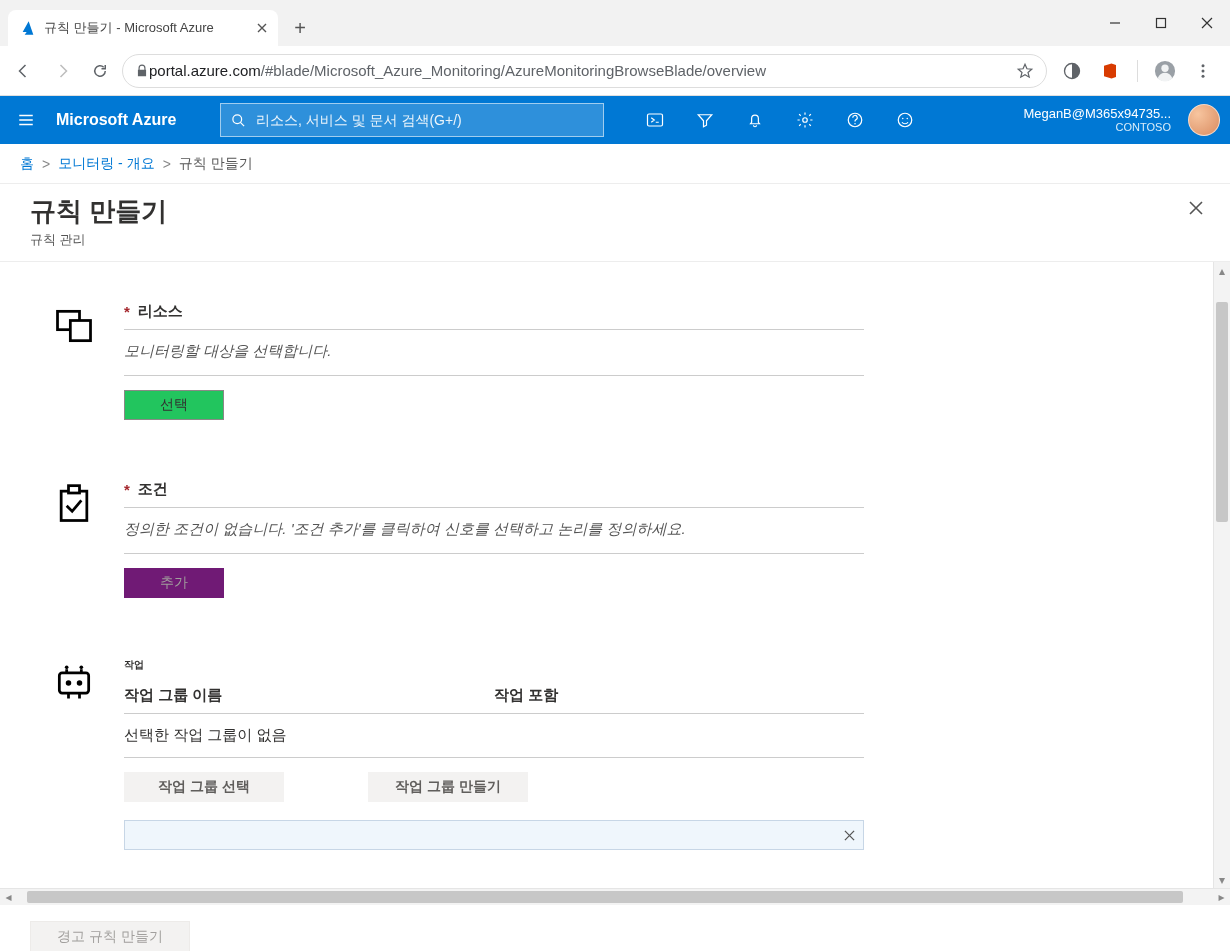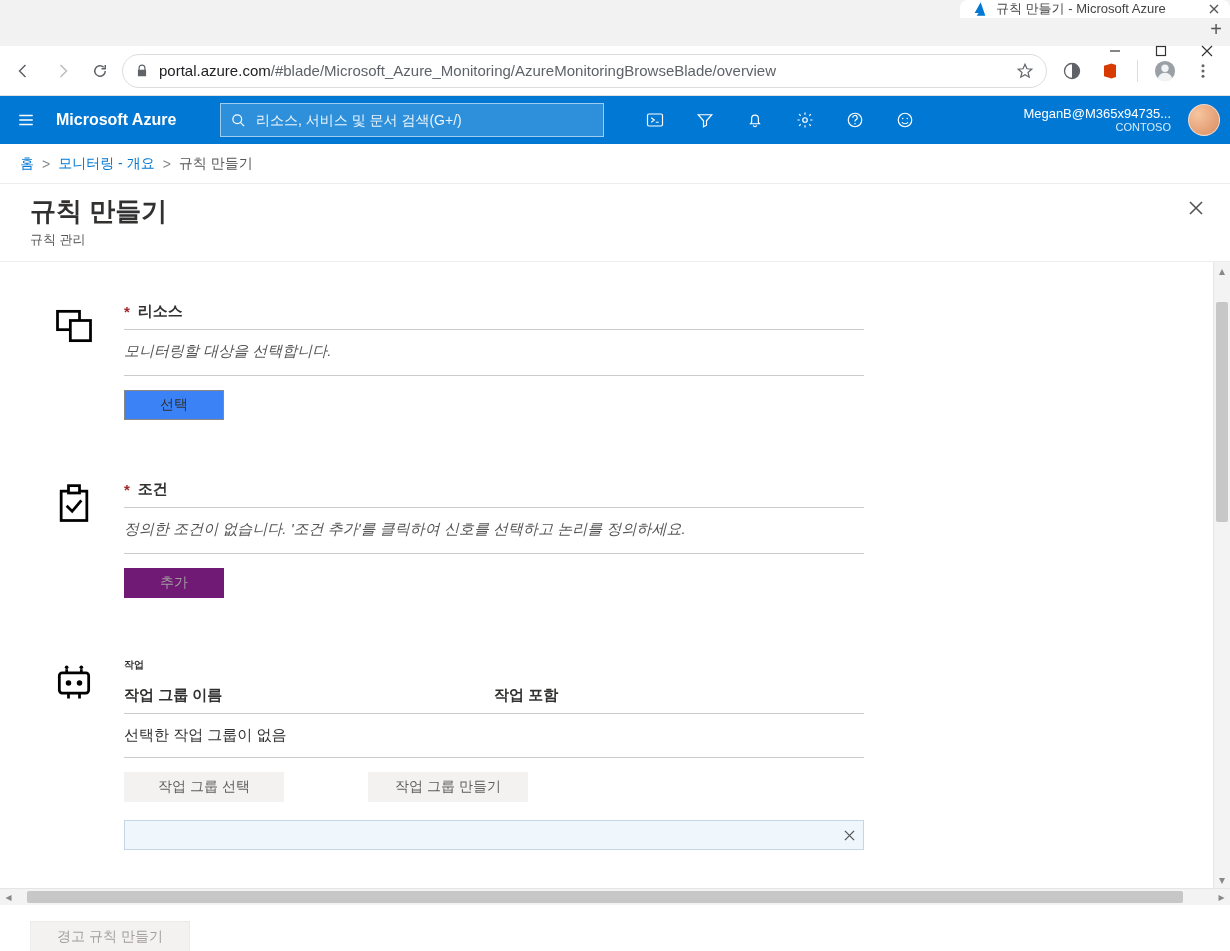--- a/index.html
+++ b/index.html
@@ -13,21 +13,20 @@
   overflow: hidden;
   position: relative;
 }
 
 
 .chrome-titlebar {
   height: 46px;
   background: #f2f2f2;
   display: flex;
   align-items: flex-end;
-  flex-direction: column;
 }
 .chrome-tab {
   display: flex;
   align-items: center;
   height: 36px;
   background: #fff;
   border-top-left-radius: 8px;
   border-top-right-radius: 8px;
   padding: 0 8px 0 12px;
   margin-left: 8px;
@@ -55,21 +54,20 @@
 .chrome-nav-btn { width:32px; height:32px; display:flex; align-items:center; justify-content:center; color:#5f6368; cursor:pointer; border-radius:50%; }
 .chrome-nav-btn.disabled { color:#bdbdbd; }
 .chrome-omnibox {
   flex:1;
   height: 34px;
   border: 1px solid #ddd;
   border-radius: 17px;
   display:flex;
   align-items:center;
   padding: 1px 12px;
-  gap: 10px;
   color:#5f6368;
   font-size: 15px;
 }
 .chrome-omnibox .lock { color:#5f6368; }
 .chrome-omnibox .url { color:#202124; }
 .chrome-omnibox .url .path { color:#5f6368; }
 .chrome-omnibox .star { margin-left:auto; color:#5f6368; }
 .chrome-ext-icons { display:flex; align-items:center; gap: 16px; padding: 0 8px; color:#5f6368; }
 .chrome-ext-icons .sep { width:1px; height:22px; background:#ddd; }
 .chrome-ext-icons .icon { width:22px; height:22px; display:flex; align-items:center; justify-content:center; cursor:pointer; }
@@ -179,23 +177,23 @@
   min-width: 100px;
   height: 30px;
   display:inline-flex;
   align-items:center;
   justify-content:center;
   padding: 0 18px;
   font-size: 14px;
   cursor: pointer;
   user-select:none;
 }
-.btn.outline { border:1px solid #8a8886; background:#3b82f6; color:#323130; }
+.btn.outline { border:1px solid #8a8886; background:#22c55e; color:#323130; }
 .btn.ghost { border:1px solid transparent; background:#701a75; color:#a19f9d; }
-.btn.ghost-wide { background:#f3f2f1; color:#605e5c; font-weight:400; min-width:160px; }
+.btn.ghost-wide { background:#f3f2f1; color:#605e5c; font-weight:700; min-width:160px; }
 
 
 .notice {
   margin-top: 18px;
   border: 1px solid #c7d6e6;
   background: #eff6fc;
   height: 30px;
   display:flex;
   align-items:center;
   padding: 0 8px;

